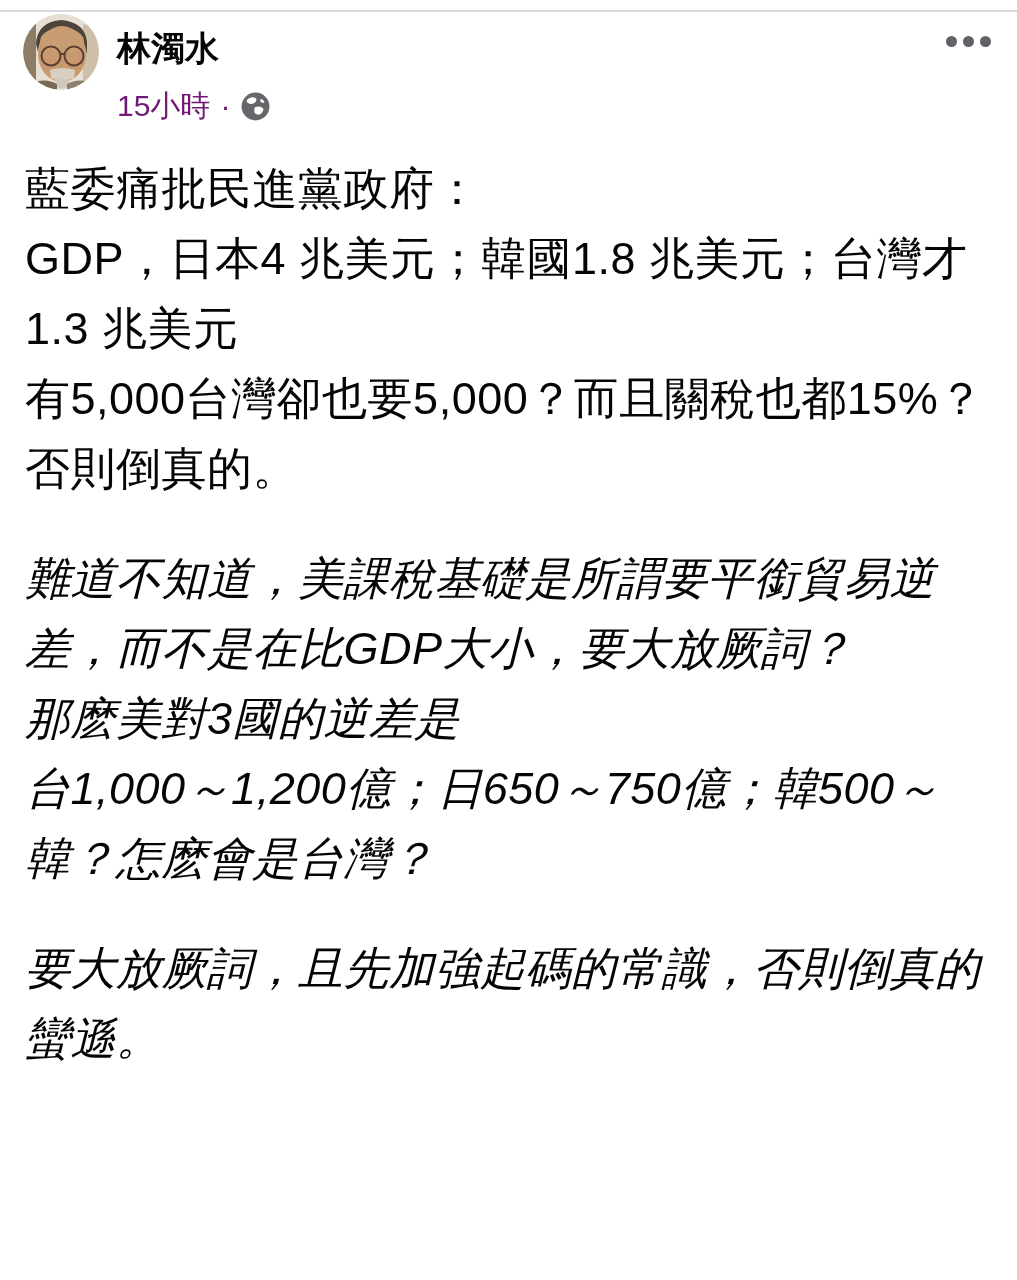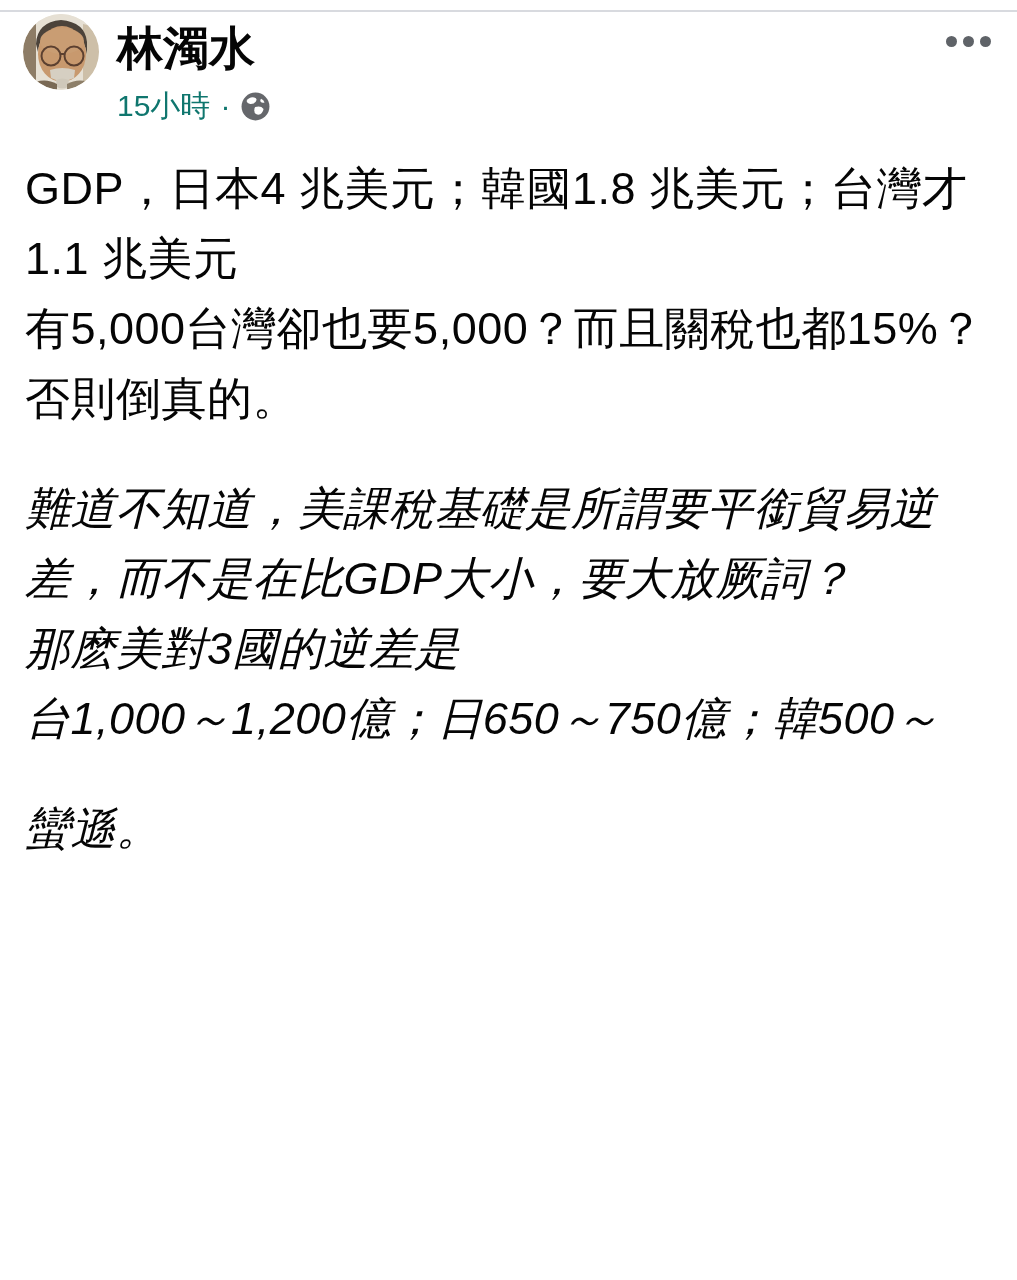--- a/index.html
+++ b/index.html
@@ -27,34 +27,34 @@
   .avatar {
     width: 76px;
     height: 76px;
     border-radius: 50%;
     overflow: hidden;
     flex: 0 0 76px;
     background: #e6e0d4;
   }
   .header-info { margin-left: 18px; }
   .author-name {
-    font-size: 46px;
+    font-size: 34px;
     line-height: 64px;
     font-weight: 700;
     margin-top: 2px;
     color: #050505;
     white-space: nowrap;
   }
   .meta-row {
     margin-top: 8px;
     display: flex;
     align-items: center;
     font-size: 30px;
     line-height: 36px;
-    color: #0f766e;
+    color: #701a75;
   }
   .meta-sep { margin: 0 10px; }
   .globe { width: 31px; height: 31px; display: block; }
   .more-options {
     position: absolute;
     top: 20px;
     right: 22px;
     display: flex;
     gap: 6px;
     cursor: pointer;
@@ -125,27 +125,30 @@
 
   <div class="more-options">
     <span class="dot"></span>
     <span class="dot"></span>
     <span class="dot"></span>
   </div>
 </div>
 
 <div class="post-body">
     <div class="post-paragraph">
+      <div class="post-line">藍委痛批民進黨政府：</div>
       <div class="post-line">GDP，日本4 兆美元；韓國1.8 兆美元；台灣才</div>
-      <div class="post-line">1.1 兆美元</div>
+      <div class="post-line">1.3 兆美元</div>
       <div class="post-line">有5,000台灣卻也要5,000？而且關稅也都15%？</div>
       <div class="post-line">否則倒真的。</div>
     </div>
     <div class="post-paragraph">
       <div class="post-line">難道不知道，美課稅基礎是所謂要平銜貿易逆</div>
       <div class="post-line">差，而不是在比GDP大小，要大放厥詞？</div>
       <div class="post-line">那麽美對3國的逆差是</div>
       <div class="post-line">台1,000～1,200億；日650～750億；韓500～</div>
+      <div class="post-line">韓？怎麽會是台灣？</div>
     </div>
     <div class="post-paragraph">
+      <div class="post-line">要大放厥詞，且先加強起碼的常識，否則倒真的</div>
       <div class="post-line">蠻遜。</div>
     </div>
   </div>
 
 </body></html>

